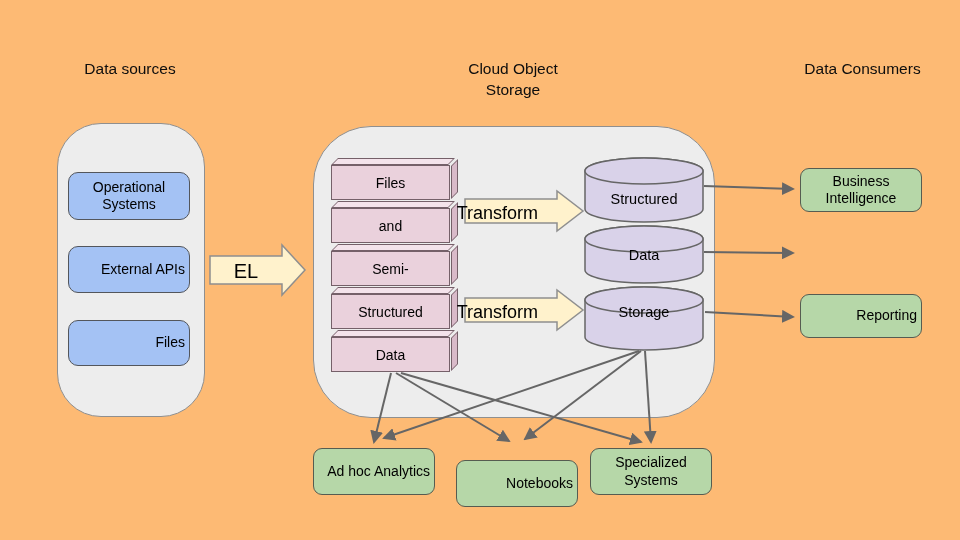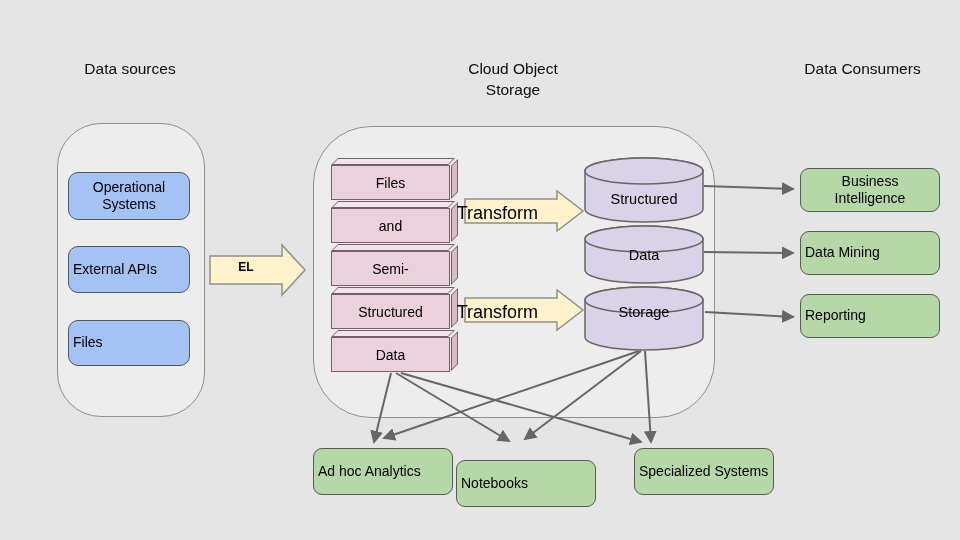--- a/index.html
+++ b/index.html
@@ -1,36 +1,36 @@
 <!DOCTYPE html>
 <html><head>
 <meta charset="utf-8">
 <style>
   html,body{margin:0;padding:0;background:#ffffff;}
   .canvas{
     position:relative;width:960px;height:540px;overflow:hidden;
-    font-family:"Liberation Sans", sans-serif;color:#000;background:#e5e5e5;
+    font-family:"Liberation Sans", sans-serif;color:#000;background:#fdba74;
   }
   .heading{
     position:absolute;text-align:center;font-size:15.5px;line-height:1.35;color:#0d0d0d;
   }
   .container{
     position:absolute;background:#ededed;border:1.6px solid #8f8f8f;
   }
   .container.left{left:57px;top:123px;width:146px;height:292px;border-radius:44px;}
   .container.mid{left:313px;top:126px;width:400px;height:290px;border-radius:58px;}
   .node{
-    position:absolute;display:flex;align-items:center;justify-content:flex-start;
+    position:absolute;display:flex;align-items:center;justify-content:flex-end;
     text-align:center;font-size:14px;line-height:1.25;padding:2px 4px;box-sizing:border-box;
   }
   .src{
     left:68px;width:122px;background:#a4c2f4;border:1.5px solid #53565c;border-radius:10px;
   }
   .consumer{
-    background:#b6d7a8;border:1.5px solid #565c51;border-radius:9px;width:140px;
+    background:#b6d7a8;border:1.5px solid #565c51;border-radius:9px;width:122px;
   }
   .slab{
     position:absolute;left:331px;width:119px;height:35px;background:#ead1dc;
     border:1.2px solid #756069;display:flex;align-items:center;justify-content:center;
     font-size:14px;box-sizing:border-box;
   }
   .slab::before{
     content:"";position:absolute;left:-1px;top:-8px;width:100%;height:7px;
     background:#f4e3eb;border:1.2px solid #756069;transform:skewX(-45deg);
     transform-origin:bottom left;box-sizing:border-box;
@@ -42,21 +42,21 @@
   }
   .slab .lbl{position:relative;z-index:2;}
   .cyl-label{
     position:absolute;left:585px;width:118px;text-align:center;font-size:14.5px;
   }
   .arrow-label{
     position:absolute;left:446px;width:92px;text-align:right;font-size:18px;
   }
   .el-label{
     position:absolute;left:210px;top:260px;width:72px;text-align:center;
-    font-size:12px;font-weight:bold;
+    font-size:20px;font-weight:normal;
   }
   svg.overlay{position:absolute;left:0;top:0;z-index:1;}
   .node,.slab,.heading,.cyl-label,.arrow-label,.el-label{z-index:2;}
 </style>
 </head>
 <body>
 
 <div class="canvas">
 
   <div class="heading" style="left:55px;top:59px;width:150px;">Data sources</div>
@@ -135,30 +135,27 @@
   <div class="arrow-label" style="top:203px;">Transform</div>
   <div class="arrow-label" style="top:302px;">Transform</div>
 
   <div class="cyl-label" style="top:191px;">Structured</div>
   <div class="cyl-label" style="top:247px;">Data</div>
   <div class="cyl-label" style="top:304px;">Storage</div>
 
   <div class="node consumer" style="left:800px;top:168px;height:44px;">
     <span>Business Intelligence</span>
   </div>
-  <div class="node consumer" style="left:800px;top:231px;height:44px;">
-    <span>Data Mining</span>
-  </div>
   <div class="node consumer" style="left:800px;top:294px;height:44px;">
     <span>Reporting</span>
   </div>
 
   <div class="node consumer" style="left:313px;top:448px;height:47px;">
     <span>Ad hoc Analytics</span>
   </div>
   <div class="node consumer" style="left:456px;top:448px;height:47px;margin-top:12px;">
     <span>Notebooks</span>
   </div>
-  <div class="node consumer" style="left:590px;top:448px;height:47px;margin-left:44px;">
+  <div class="node consumer" style="left:590px;top:448px;height:47px;">
     <span>Specialized Systems</span>
   </div>
 
 </div>
 
 </body></html>

